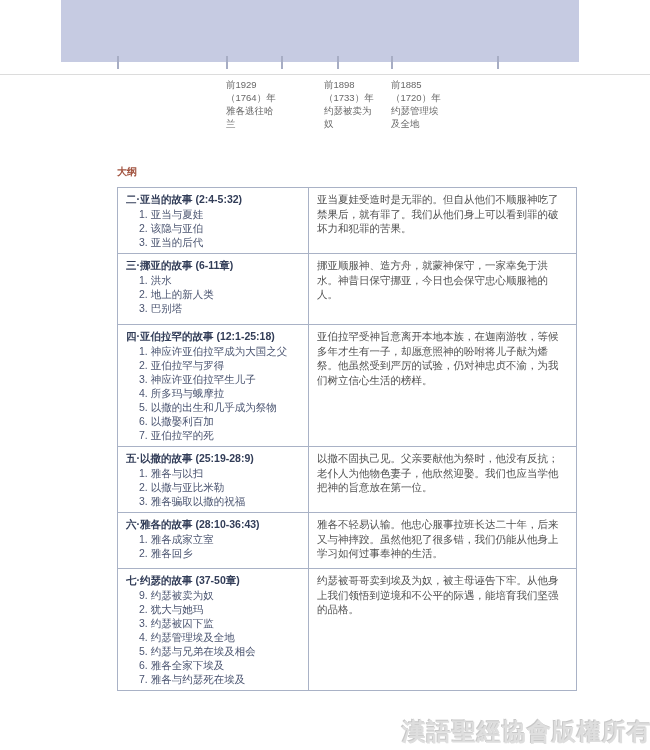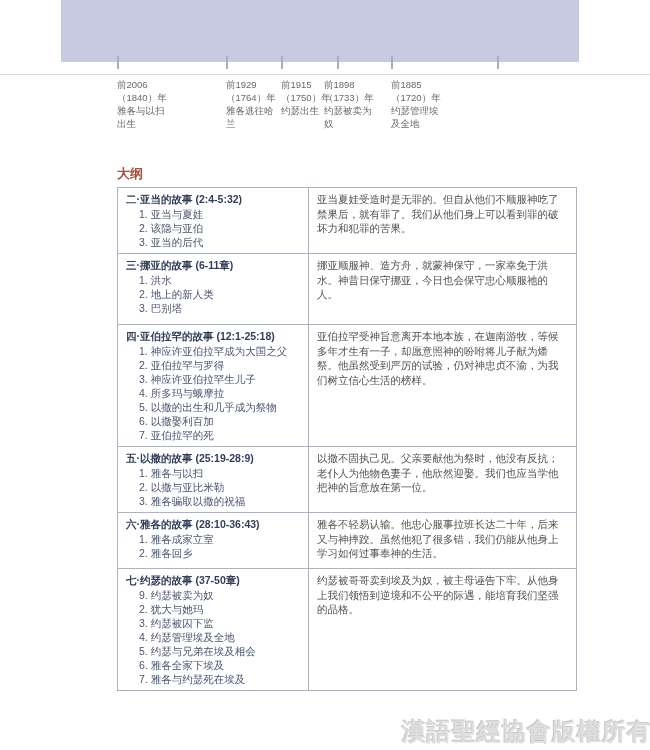--- a/index.html
+++ b/index.html
@@ -9,21 +9,21 @@
   
   .banner{position:absolute;left:61px;top:0;width:518px;height:62px;background:#c6cbe2;}
   .tick{position:absolute;top:56px;width:2px;height:13px;background:#a7adc4;}
   .axis-line{position:absolute;left:0;top:74px;width:650px;height:1px;background:#dcdcdc;}
 
   .tl-entry{position:absolute;top:78px;width:56px;color:#686868;font-size:9.5px;line-height:13px;}
   .tl-year,.tl-alt{white-space:nowrap;}
   .tl-event{width:52px;word-break:break-all;}
 
   
-  .outline-title{position:absolute;left:117px;top:165px;font-size:13px;font-weight:bold;color:#a1523e;}
+  .outline-title{position:absolute;left:117px;top:165px;font-size:10px;font-weight:bold;color:#a1523e;}
 
   table.outline{position:absolute;left:117px;top:187px;width:427px;border-collapse:collapse;table-layout:fixed;}
   table.outline td{border:1px solid #a9b2c6;vertical-align:top;font-size:10.5px;}
   td.cell-left{width:176px;padding:4px 6px 4px 8px;color:#3d4763;}
   td.cell-right{width:251px;padding:4px 8px;color:#505050;line-height:14.5px;}
   .row-heading{font-weight:bold;color:#323d58;line-height:14px;margin-bottom:1px;}
   .sub-item{margin-left:13px;line-height:14px;color:#4a5470;}
   tr.r1 td{height:55px;} tr.r2 td{height:55px;} tr.r3 td{height:62px;}
   tr.r4 td{height:106px;} tr.r5 td{height:54px;} tr.r6 td{height:47px;margin-top:24px;}
   tr.r7 td{height:105px;}
@@ -40,34 +40,24 @@
 
   <div class="banner"></div>
   <div class="tick" style="left:117px"></div>
   <div class="tick" style="left:226px"></div>
   <div class="tick" style="left:281px"></div>
   <div class="tick" style="left:337px"></div>
   <div class="tick" style="left:391px"></div>
   <div class="tick" style="left:497px"></div>
   <div class="axis-line"></div>
 
-  <div class="tl-entry" style="left:117px">
-    <div class="tl-year">前2006</div>
-    <div class="tl-alt">（1840）年</div>
-    <div class="tl-event">雅各与以扫出生</div>
-  </div>
   <div class="tl-entry" style="left:226px">
     <div class="tl-year">前1929</div>
     <div class="tl-alt">（1764）年</div>
     <div class="tl-event">雅各逃往哈兰</div>
-  </div>
-  <div class="tl-entry" style="left:281px">
-    <div class="tl-year">前1915</div>
-    <div class="tl-alt">（1750）年</div>
-    <div class="tl-event">约瑟出生</div>
   </div>
   <div class="tl-entry" style="left:324px">
     <div class="tl-year">前1898</div>
     <div class="tl-alt">（1733）年</div>
     <div class="tl-event">约瑟被卖为奴</div>
   </div>
   <div class="tl-entry" style="left:391px">
     <div class="tl-year">前1885</div>
     <div class="tl-alt">（1720）年</div>
     <div class="tl-event">约瑟管理埃及全地</div>

